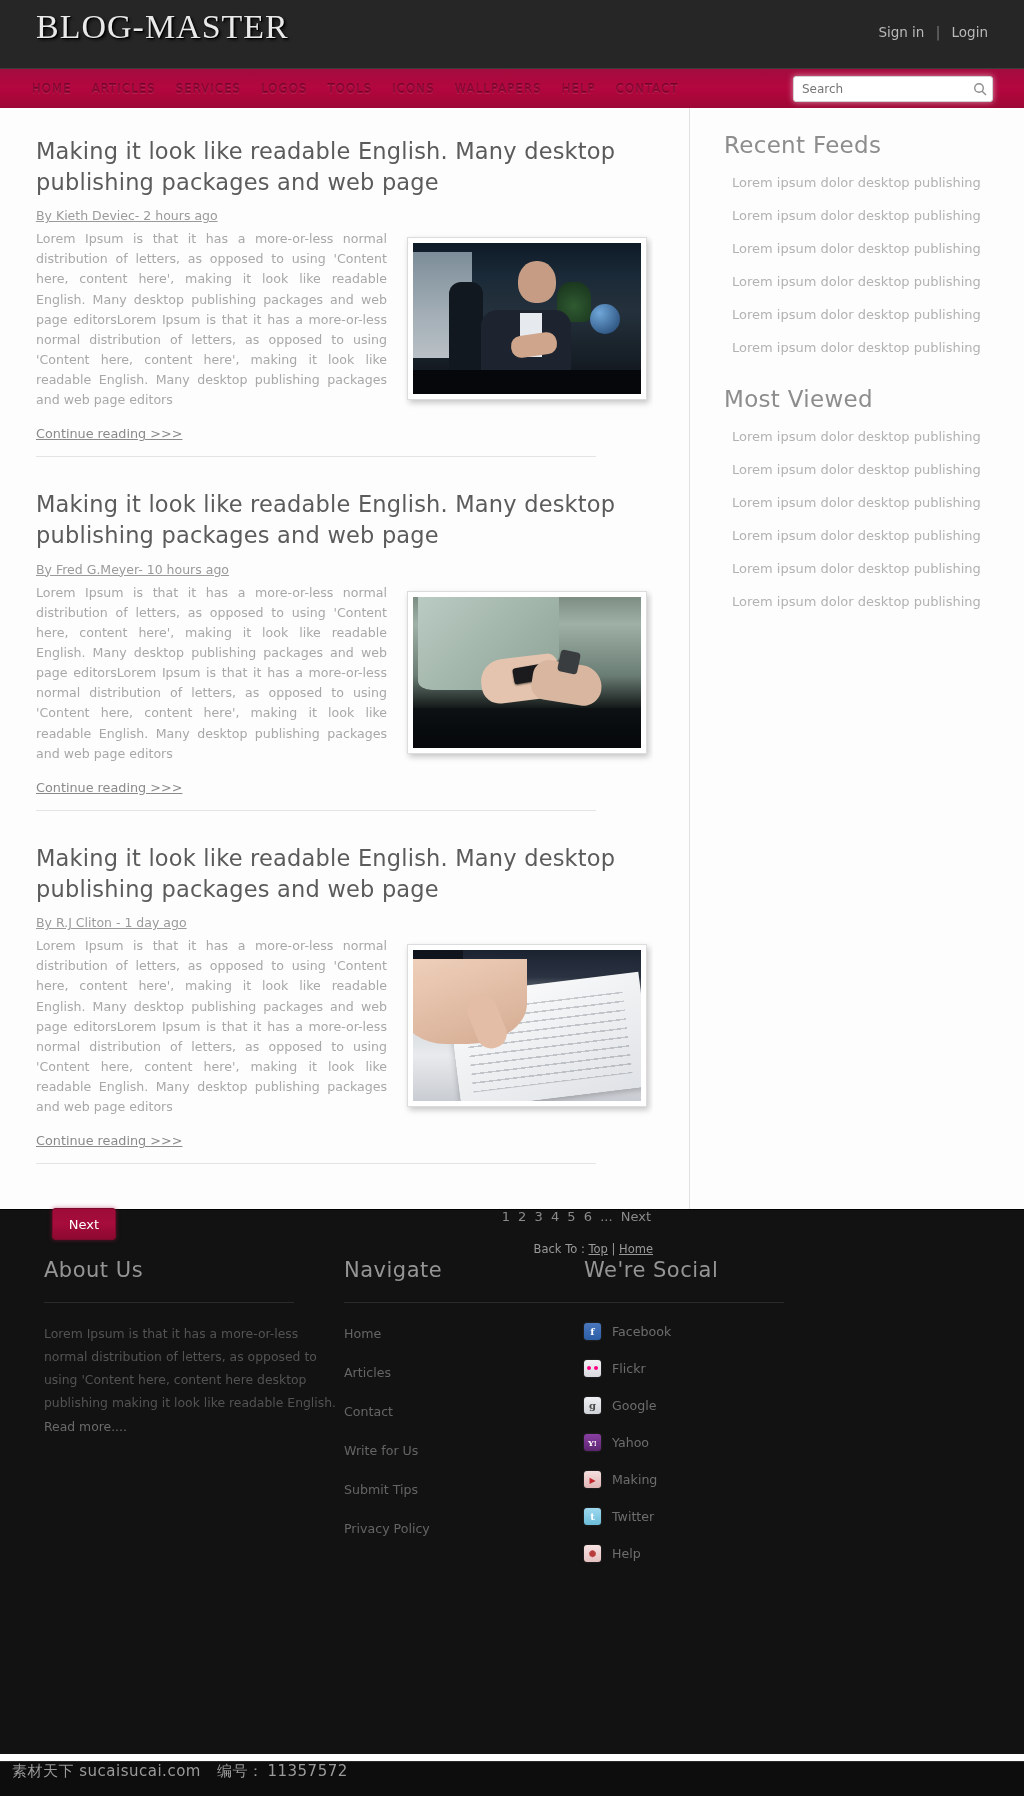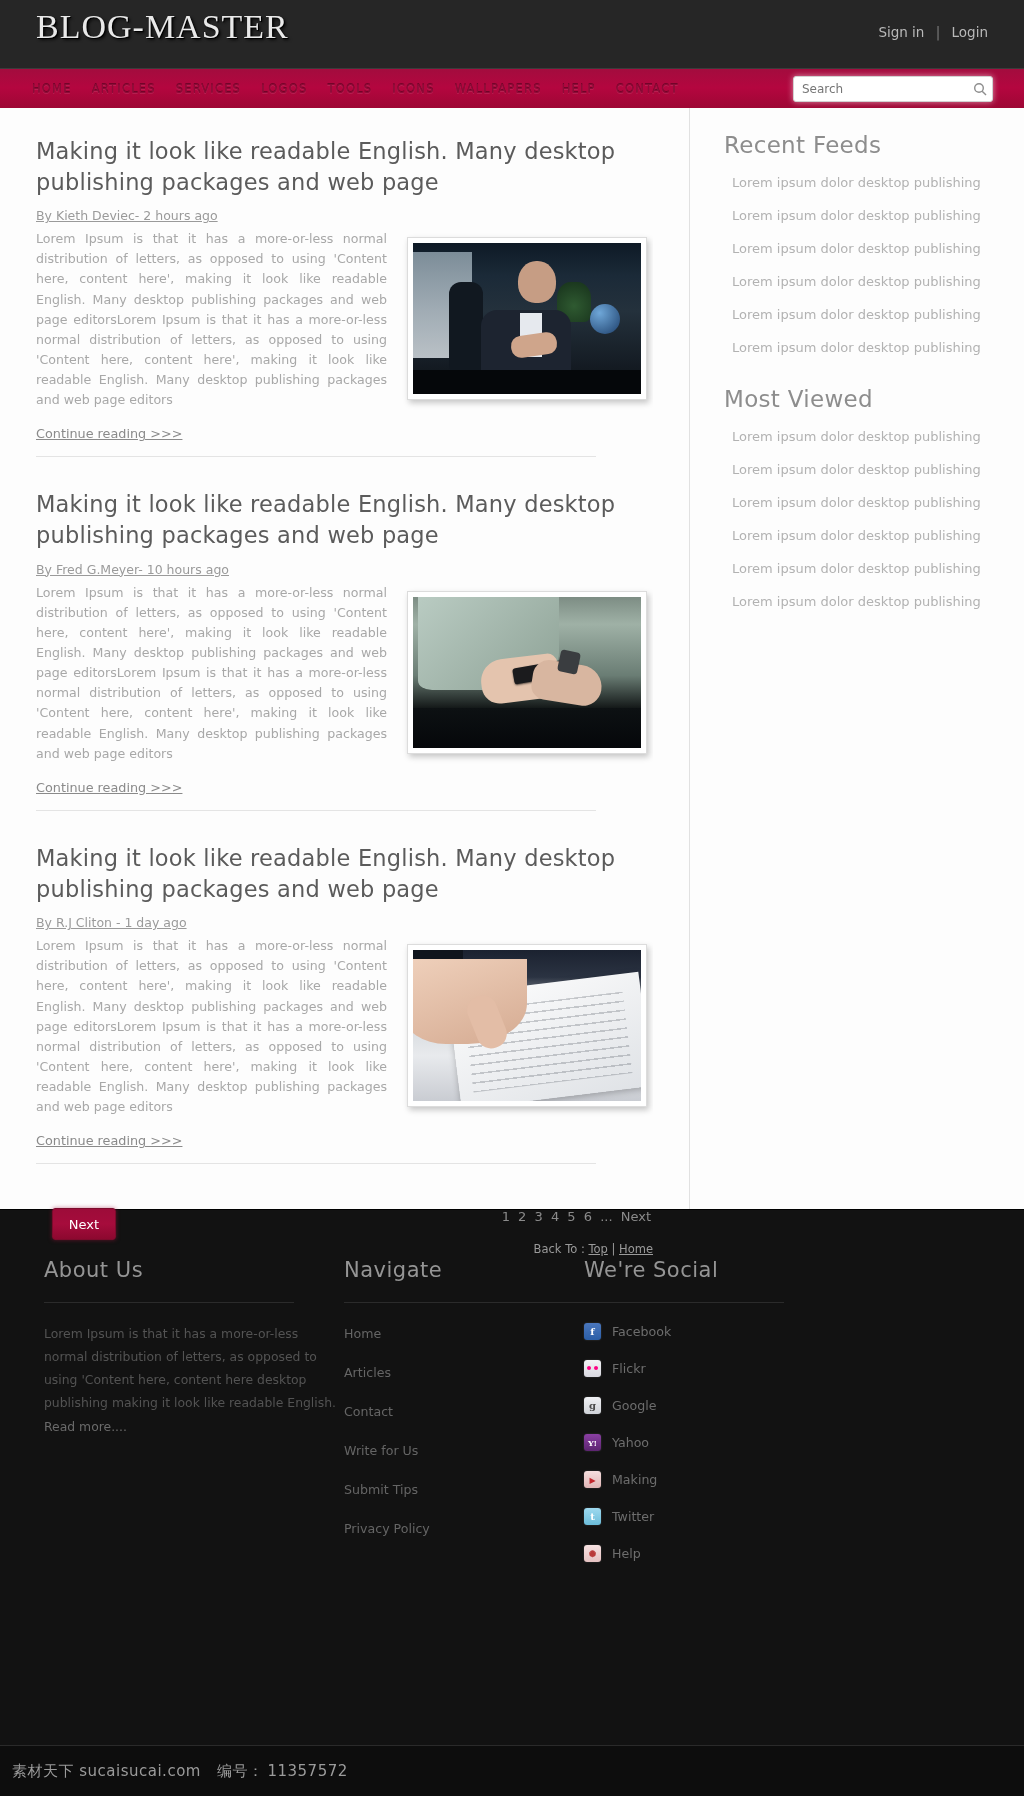--- a/index.html
+++ b/index.html
@@ -222,24 +222,24 @@
     font-family: "DejaVu Serif", "Liberation Serif", serif;
     box-shadow: 0 0 2px rgba(255,255,255,.18);
     flex: none;
   }
   .social a { font-size: 12.6px; color: #6d6d6d; text-decoration: none; }
 
   
   .watermark {
     position: absolute;
     left: 0; bottom: 0;
-    width: 1024px; height: 51px;
+    width: 1024px; height: 35px;
     background: #0d0d0d;
     border-top: 1px solid #2a2a2a;
-    display: flex; align-items: center;
+    display: flex; align-items: flex-start;
     padding-left: 12px;
     color: #9b9b9b;
     font-size: 15px;
     letter-spacing: .5px;
   }
 
   
   .photo1 { background:
       linear-gradient(to bottom, #0e1a26 0%, #1b2a38 22%, #24313c 45%, #0c1016 100%); }
   .photo1 .m-head { position:absolute; left:46%; top:12%; width:38px; height:42px; background:#c69d84; border-radius:48% 48% 45% 45%; }

